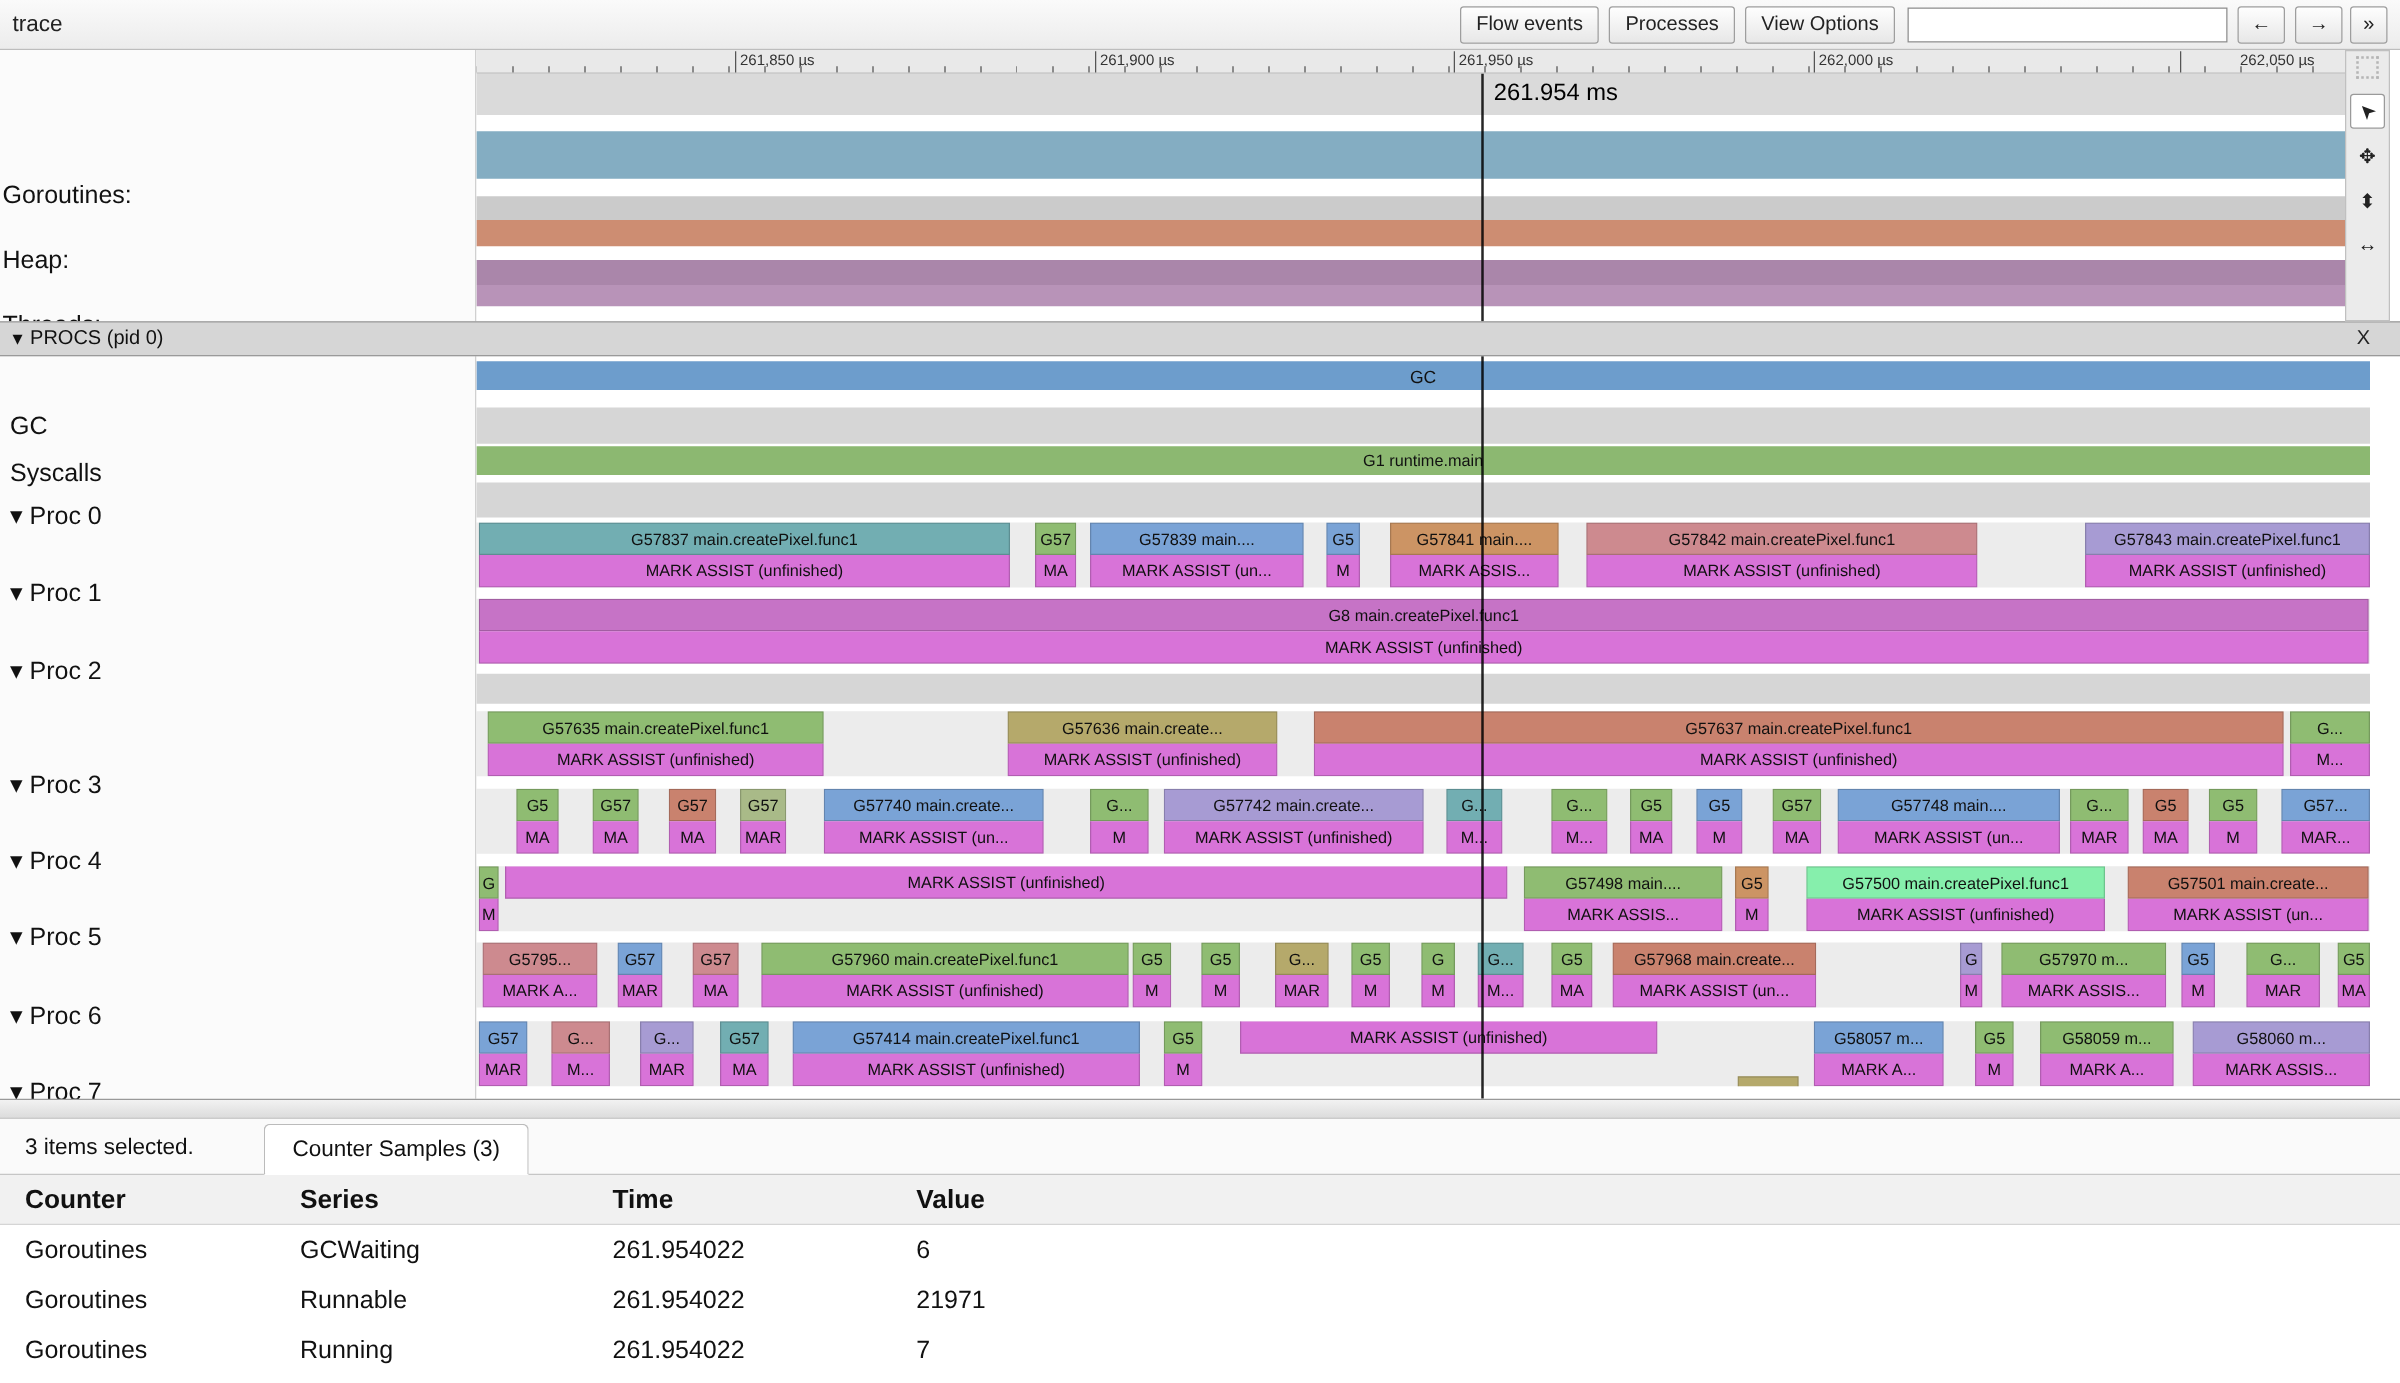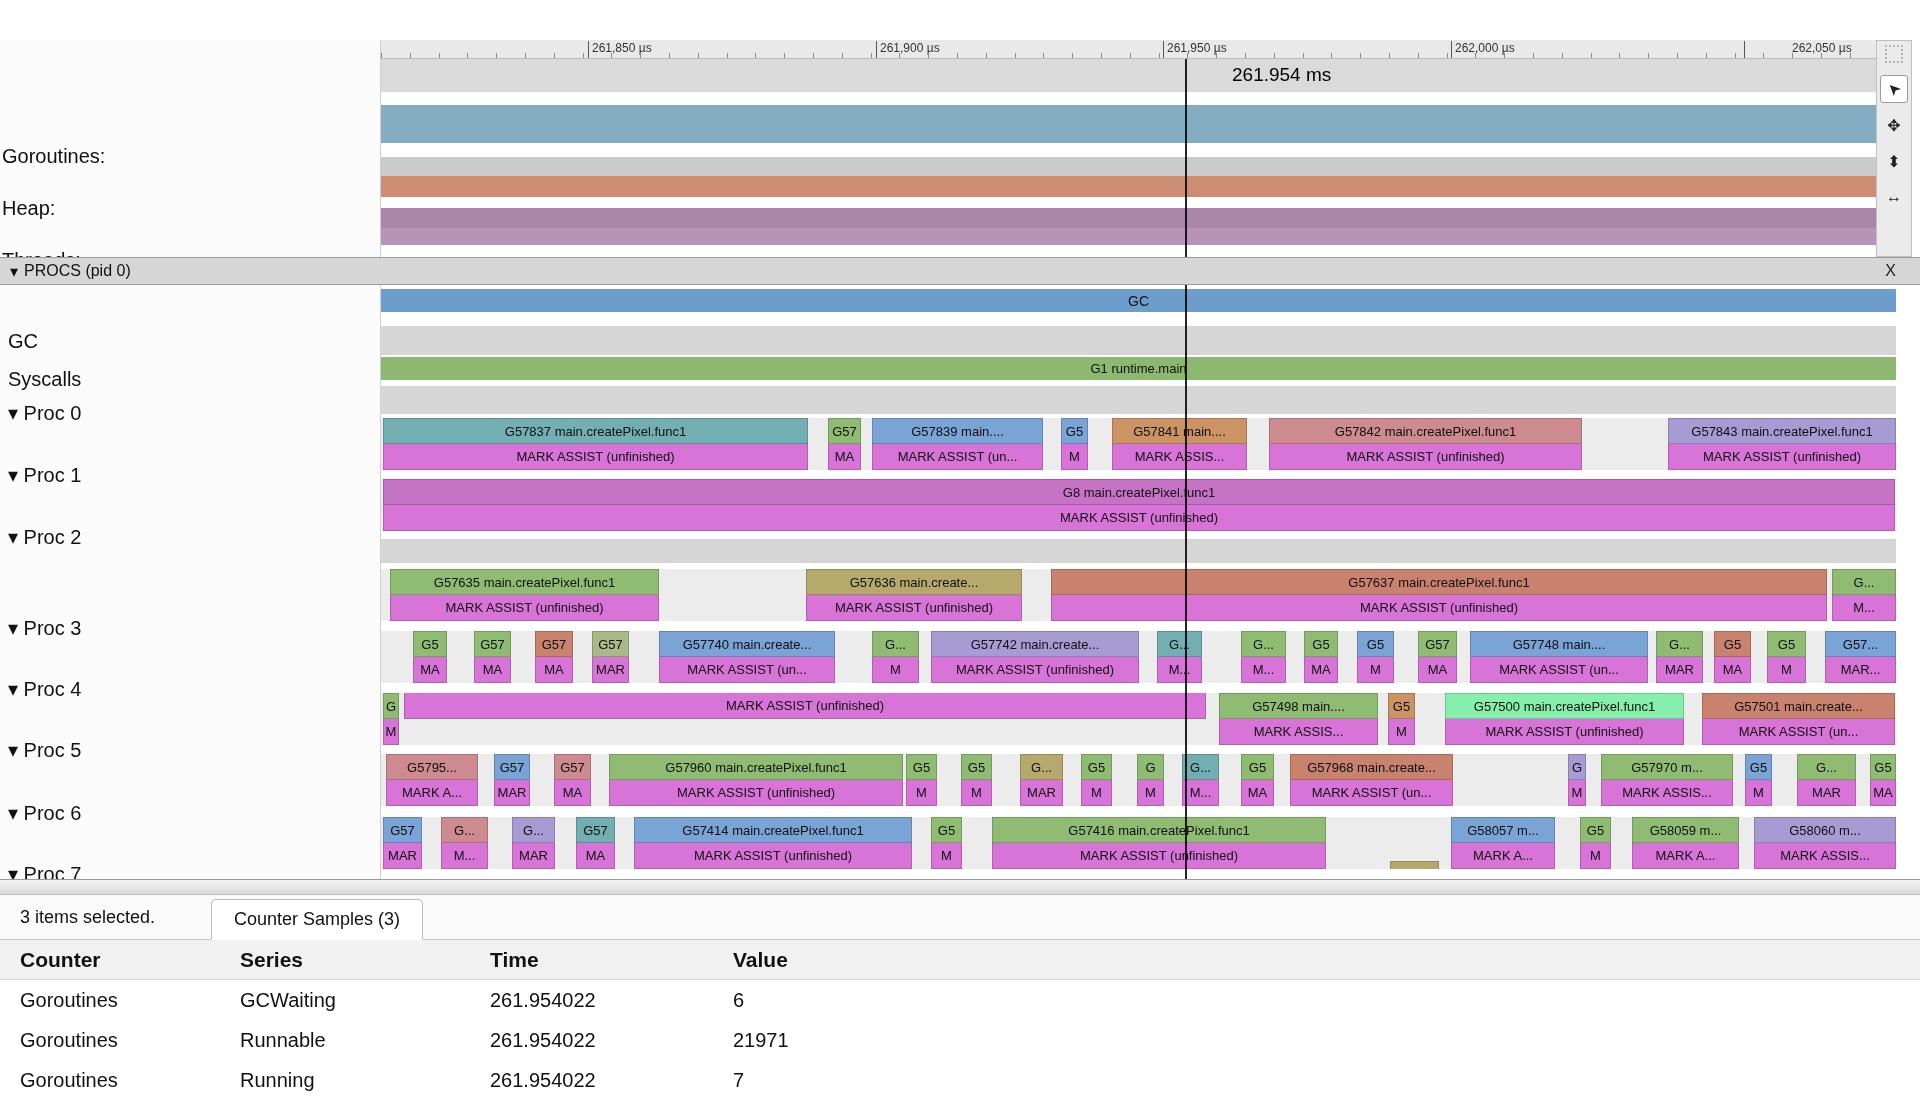--- a/index.html
+++ b/index.html
@@ -91,20 +91,31 @@
                   align-items:center; }
   .thead { height:40px; background:#f1f1f1; border-bottom:1px solid #d5d5d5; font-weight:bold;
            font-size:21px; }
   .trow { height:40px; font-size:20px; }
 </style>
 </head>
 <body>
 
 <div id="app">
 
+  <div class="topbar">
+    <span class="title">trace</span>
+    <span class="spacer"></span>
+    <button class="tb-btn">Flow events</button>
+    <button class="tb-btn">Processes</button>
+    <button class="tb-btn">View Options</button>
+    <input class="tb-input" type="text" value="" style="">
+    <button class="tb-btn tb-nav">←</button>
+    <button class="tb-btn tb-nav">→</button>
+    <button class="tb-btn tb-more">»</button>
+  </div>
 
   <div class="sidebar">
       <div class="sb-label" style="top: 103px;">Goroutines:</div>
       <div class="sb-label" style="top: 155px;">Heap:</div>
       <div class="sb-label" style="top: 207px;">Threads:</div>
       <div class="sb-label sb-row" style="top: 288px;">GC</div>
       <div class="sb-label sb-row" style="top: 326px;">Syscalls</div>
       <div class="sb-label sb-row" style="top: 360px;">▾ Proc 0</div>
       <div class="sb-label sb-row" style="top: 422px;">▾ Proc 1</div>
       <div class="sb-label sb-row" style="top: 484px;">▾ Proc 2</div>
@@ -117,21 +128,21 @@
 
   <div class="timeline">
     <div class="ruler">
         <div class="tick" style="left: 207px;">261,850 µs</div>
         <div class="tick" style="left: 495px;">261,900 µs</div>
         <div class="tick" style="left: 782px;">261,950 µs</div>
         <div class="tick" style="left: 1070px;">262,000 µs</div>
         <div class="tick" style="left: 1363px; padding-left: 47px;">262,050 µs</div>
       </div>
     <div class="marker-strip">
-      <span class="cursor-label" style="left: 814px; margin-left: 37px;">261.954 ms</span>
+      <span class="cursor-label" style="left: 814px;">261.954 ms</span>
     </div>
 
     <div class="tl-bar bar-goroutines"></div>
     <div class="tl-bar heap-band1"></div>
     <div class="tl-bar heap-band2"></div>
     <div class="tl-bar bar-threads"></div>
     <div class="tl-bar bar-gc">GC</div>
     <div class="tl-bar track-syscalls"></div>
     <div class="tl-bar bar-proc0">G1 runtime.main</div>
     <div class="tl-bar track-proc0b"></div>
@@ -370,21 +381,20 @@
         </div>
         <div class="seg" style="left: 253px; width: 278px; top: 777px;">
           <div class="seg-top" style="background: rgb(122, 163, 214);">G57414 main.createPixel.func1</div>
           <div class="seg-mark" style="background: rgb(216, 115, 216);">MARK ASSIST (unfinished)</div>
         </div>
         <div class="seg" style="left: 550px; width: 31px; top: 777px;">
           <div class="seg-top" style="background: rgb(143, 188, 114);">G5</div>
           <div class="seg-mark" style="background: rgb(216, 115, 216);">M</div>
         </div>
         <div class="seg" style="left: 611px; width: 334px; top: 777px;">
-          <div class="seg-top" style="background: rgb(143, 188, 114);">G57416 main.createPixel.func1</div>
           <div class="seg-mark" style="background: rgb(216, 115, 216);">MARK ASSIST (unfinished)</div>
         </div>
         <div class="seg" style="left: 1009px; width: 49px; top: 777px;">
           <div class="seg-top" style="background: rgb(181, 169, 107); margin-top: 44px;">G56</div>
           <div class="seg-mark" style="background: rgb(216, 115, 216);">MAR</div>
         </div>
         <div class="seg" style="left: 1070px; width: 104px; top: 777px;">
           <div class="seg-top" style="background: rgb(122, 163, 214);">G58057 m...</div>
           <div class="seg-mark" style="background: rgb(216, 115, 216);">MARK A...</div>
         </div>

